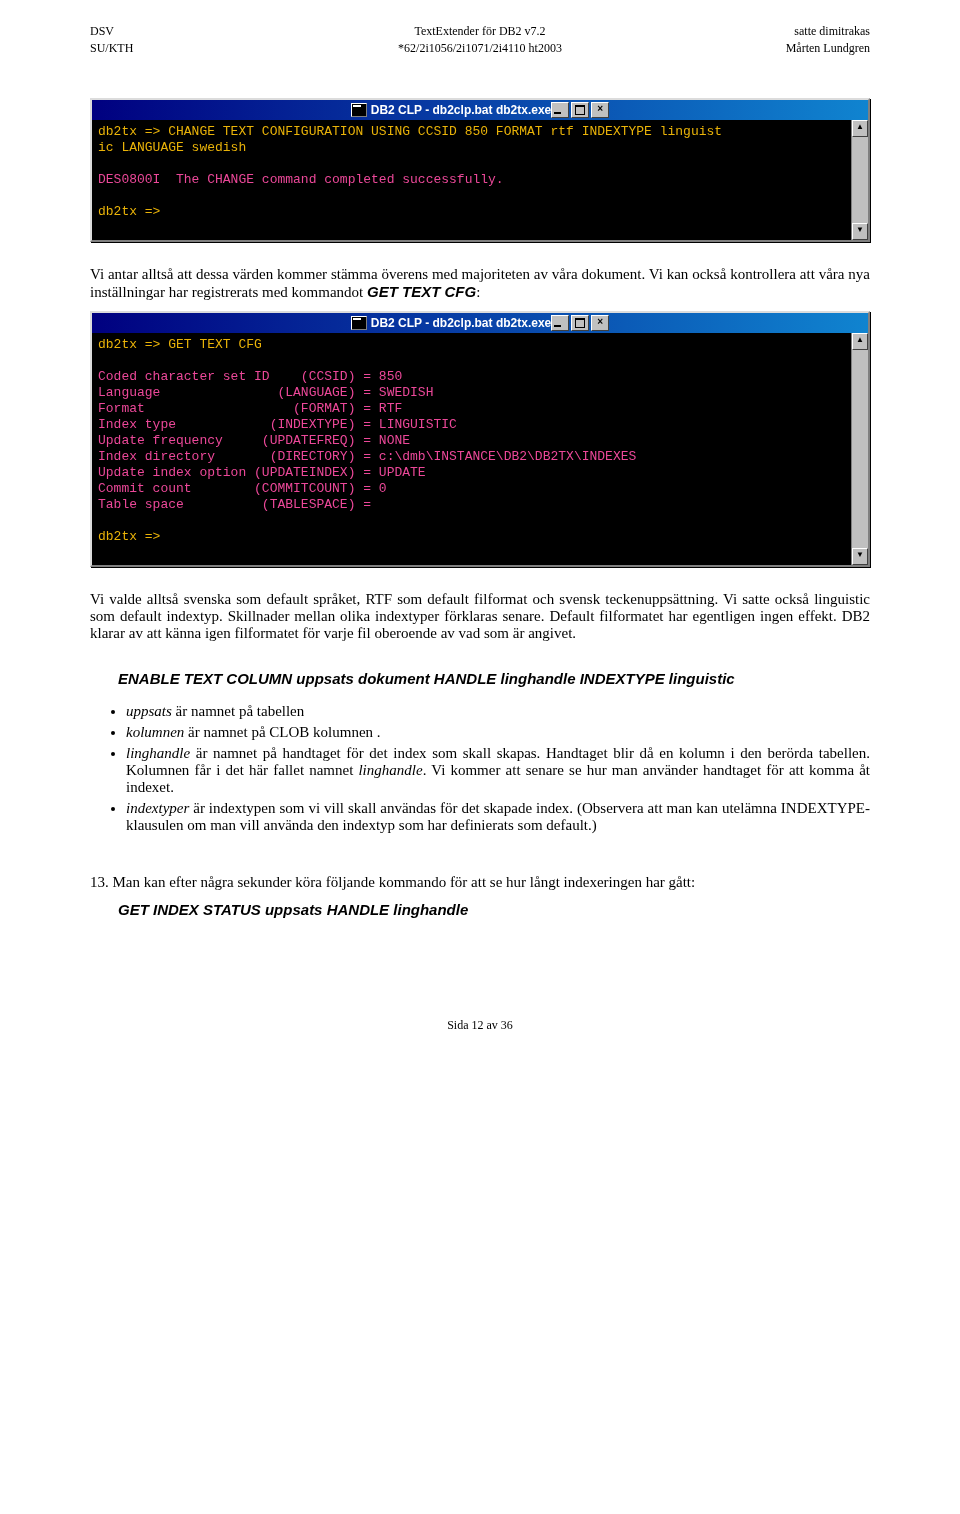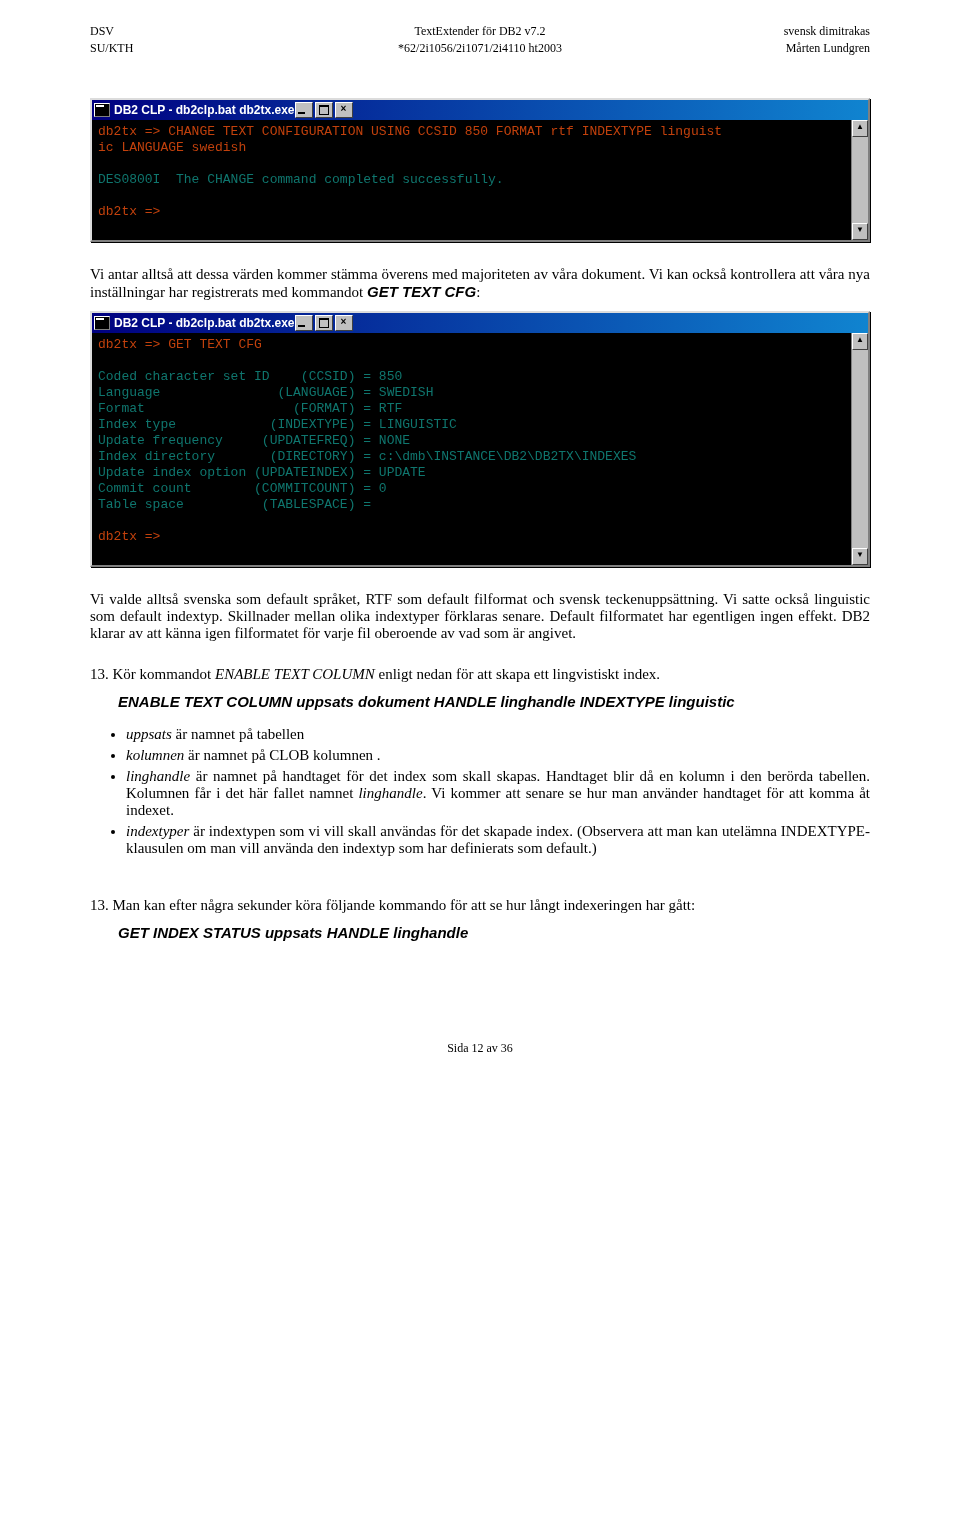--- a/index.html
+++ b/index.html
@@ -35,21 +35,21 @@
     border-left-color: #dcdcdc;
     background: #c0c0c0;
     box-shadow: 1px 1px 0 #000;
     margin-bottom: 10px;
   }
   .titlebar {
     background: linear-gradient(to right, #000080, #1084d0);
     color: #fff;
     display: flex;
     align-items: center;
-    justify-content: flex-start;
+    justify-content: center;
     padding: 1px 2px;
     font-family: "Tahoma", "MS Sans Serif", Arial, sans-serif;
     font-size: 12px;
     font-weight: bold;
     height: 18px;
   }
   .titlebar-left {
     display: flex;
     align-items: center;
     gap: 4px;
@@ -96,22 +96,22 @@
     color: #fff;
     font-family: "Courier New", monospace;
     font-size: 13px;
     line-height: 16px;
     padding: 4px 6px 20px 6px;
     white-space: pre;
     flex:1;
     min-height: 80px;
     overflow:hidden;
   }
-  .yellow { color: #c2410c; }
-  .white { color: #0f766e; }
+  .yellow { color: #eab308; }
+  .white { color: #ec4899; }
   .vscroll{
     width:16px;
     background:#c0c0c0;
     border-left:1px solid #808080;
     display:flex;
     flex-direction:column;
     justify-content:space-between;
   }
   .sb-btn{
     height:15px;
@@ -136,21 +136,21 @@
   .lines-wrap { white-space: pre-wrap; margin-top: 8px; }
 </style>
 </head>
 <body>
 
 <div class="page">
 
   <div class="meta-row">
     <div class="meta-left">DSV</div>
     <div class="meta-center">TextExtender för DB2 v7.2</div>
-    <div class="meta-right">svensk dimitrakas</div>
+    <div class="meta-right">satte dimitrakas</div>
   </div>
   <div class="meta-row">
     <div class="meta-left">SU/KTH</div>
     <div class="meta-center">*62/2i1056/2i1071/2i4110 ht2003</div>
     <div class="meta-right">Mårten Lundgren</div>
   </div>
 
   <div class="spacer-lg"></div>
 
   <div class="console-window">
@@ -221,24 +221,20 @@
       </div>
     </div>
   </div>
 
   <div class="spacer-sm"></div>
 
   <p class="body indent-block">Vi valde alltså svenska som default språket, RTF som default filformat och svensk teckenuppsättning. Vi satte också linguistic som default indextyp. Skillnader mellan olika indextyper förklaras senare. Default filformatet har egentligen ingen effekt. DB2 klarar av att känna igen filformatet för varje fil oberoende av vad som är angivet.</p>
 
   <div class="spacer-sm"></div>
 
-  <p class="body">
-    <span>13.</span>
-    <span>Kör kommandot </span><span class="italic">ENABLE TEXT COLUMN</span><span> enligt nedan för att skapa ett lingvistiskt index.</span>
-  </p>
 
   <div class="cmd">ENABLE TEXT COLUMN uppsats dokument HANDLE linghandle INDEXTYPE linguistic</div>
 
   <ul class="bullets">
     <li><span class="italic">uppsats</span><span> är namnet på tabellen</span></li>
     <li><span class="italic">kolumnen</span><span> är namnet på CLOB kolumnen .</span></li>
     <li><span class="italic">linghandle</span><span> är namnet på handtaget för det index som skall skapas. Handtaget blir då en kolumn i den berörda tabellen. Kolumnen får i det här fallet namnet </span><span class="italic">linghandle</span><span>. Vi kommer att senare se hur man använder handtaget för att komma åt indexet.</span></li>
     <li><span class="italic">indextyper</span><span> är indextypen som vi vill skall användas för det skapade index. (Observera att man kan utelämna INDEXTYPE-klausulen om man vill använda den indextyp som har definierats som default.)</span></li>
   </ul>
 

